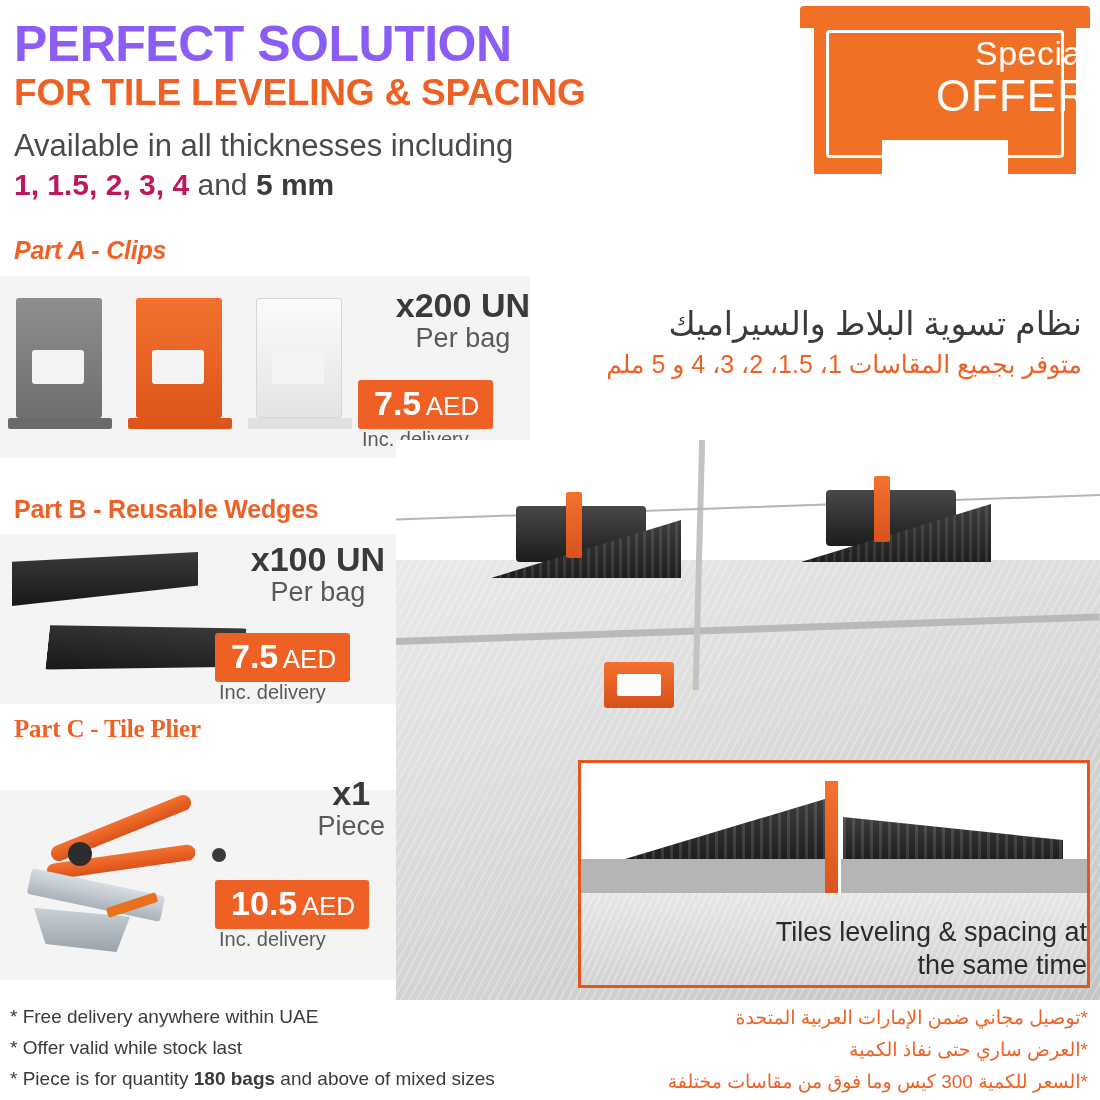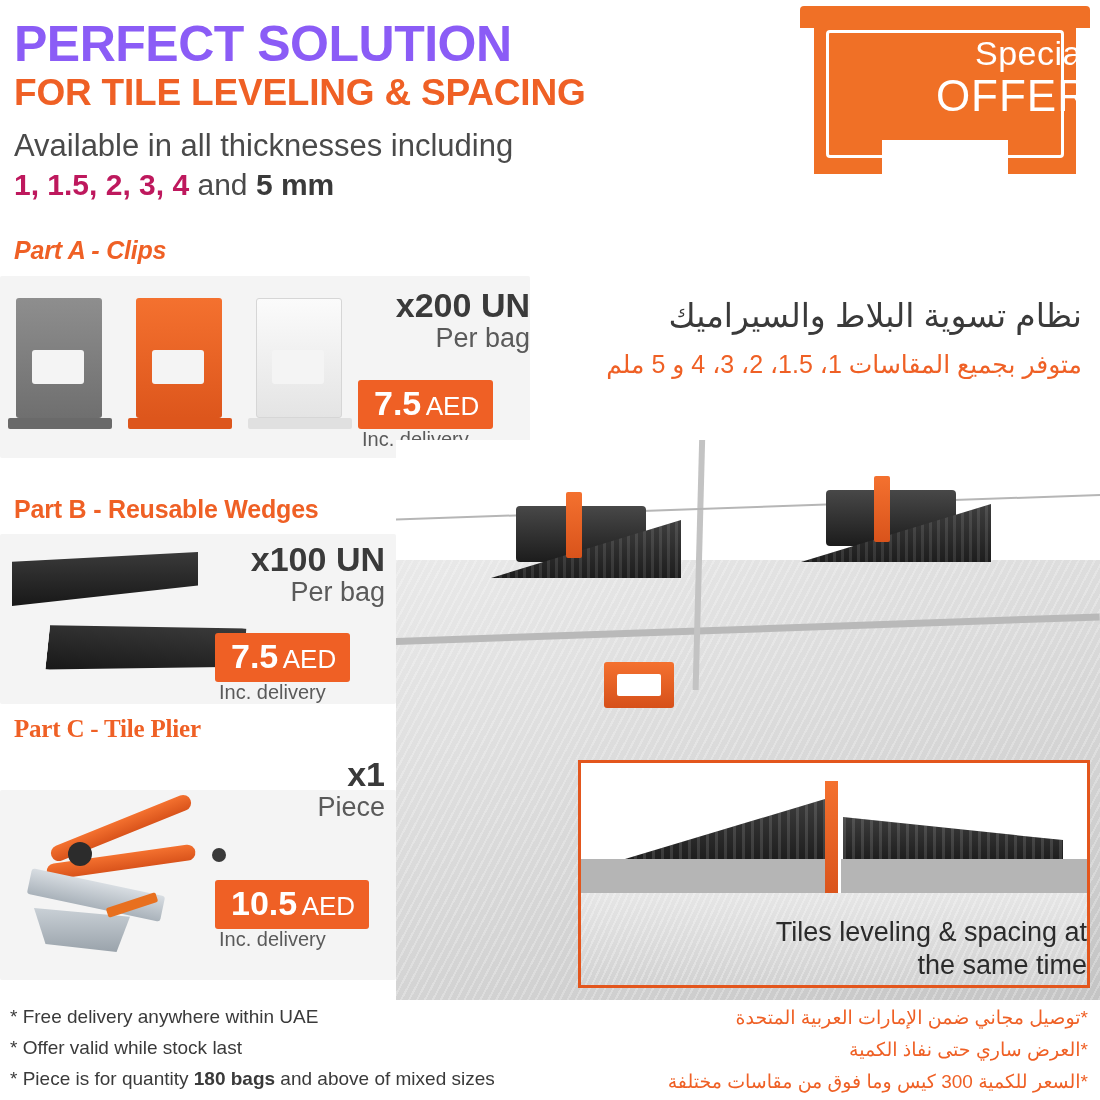--- a/index.html
+++ b/index.html
@@ -78,46 +78,46 @@
   #title-b { left: 14px; top: 495px; }
   #title-c { left: 14px; top: 715px; font-family: Liberation Serif, serif; }
 
   
   .panel { position: absolute; background: #f4f4f4; border-radius: 2px; }
   #panel-a { left: 0px; top: 276px; width: 530px; height: 182px; }
   #panel-b { left: 0px; top: 534px; width: 396px; height: 170px; }
   #panel-c { left: 0px; top: 790px; width: 396px; height: 190px; }
 
   
-  .qty { position: absolute; text-align: right; }
+  .qty { position: absolute; text-align: center; }
   .qty .big { font-size: 34px; font-weight: bold; color: #3a3a3a; line-height: 1.0; }
   .qty .small { font-size: 27px; color: #5a5a5a; line-height: 1.25; font-weight: 400; }
   .pricetag {
     position: absolute; background: #ef6025; color: #ffffff;
     padding: 4px 14px 6px 16px; border-radius: 3px; white-space: nowrap;
   }
   .pricetag .num { font-size: 34px; font-weight: bold; }
   .pricetag .cur { font-size: 26px; font-weight: 400; }
   .incl { position: absolute; font-size: 20px; color: #5a5a5a; }
 
   #qty-a { right: 570px; top: 288px; }
   #price-a { left: 358px; top: 380px; }
   #incl-a { left: 362px; top: 428px; }
 
   #qty-b { right: 715px; top: 542px; }
   #price-b { left: 215px; top: 633px; }
   #incl-b { left: 219px; top: 681px; }
 
-  #qty-c { right: 715px; top: 757px; }
+  #qty-c { right: 715px; top: 776px; }
   #price-c { left: 215px; top: 880px; }
   #incl-c { left: 219px; top: 928px; }
 
   
   .ar-title {
-    position: absolute; right: 18px; top: 296px; width: 500px;
+    position: absolute; right: 18px; top: 304px; width: 500px;
     text-align: right; direction: rtl;
     font-size: 33px; color: #3a3a3a; font-weight: 400;
   }
   .ar-sub {
     position: absolute; right: 18px; top: 350px; width: 500px;
     text-align: right; direction: rtl;
     font-size: 25px; color: #ef6025;
   }
 
   

